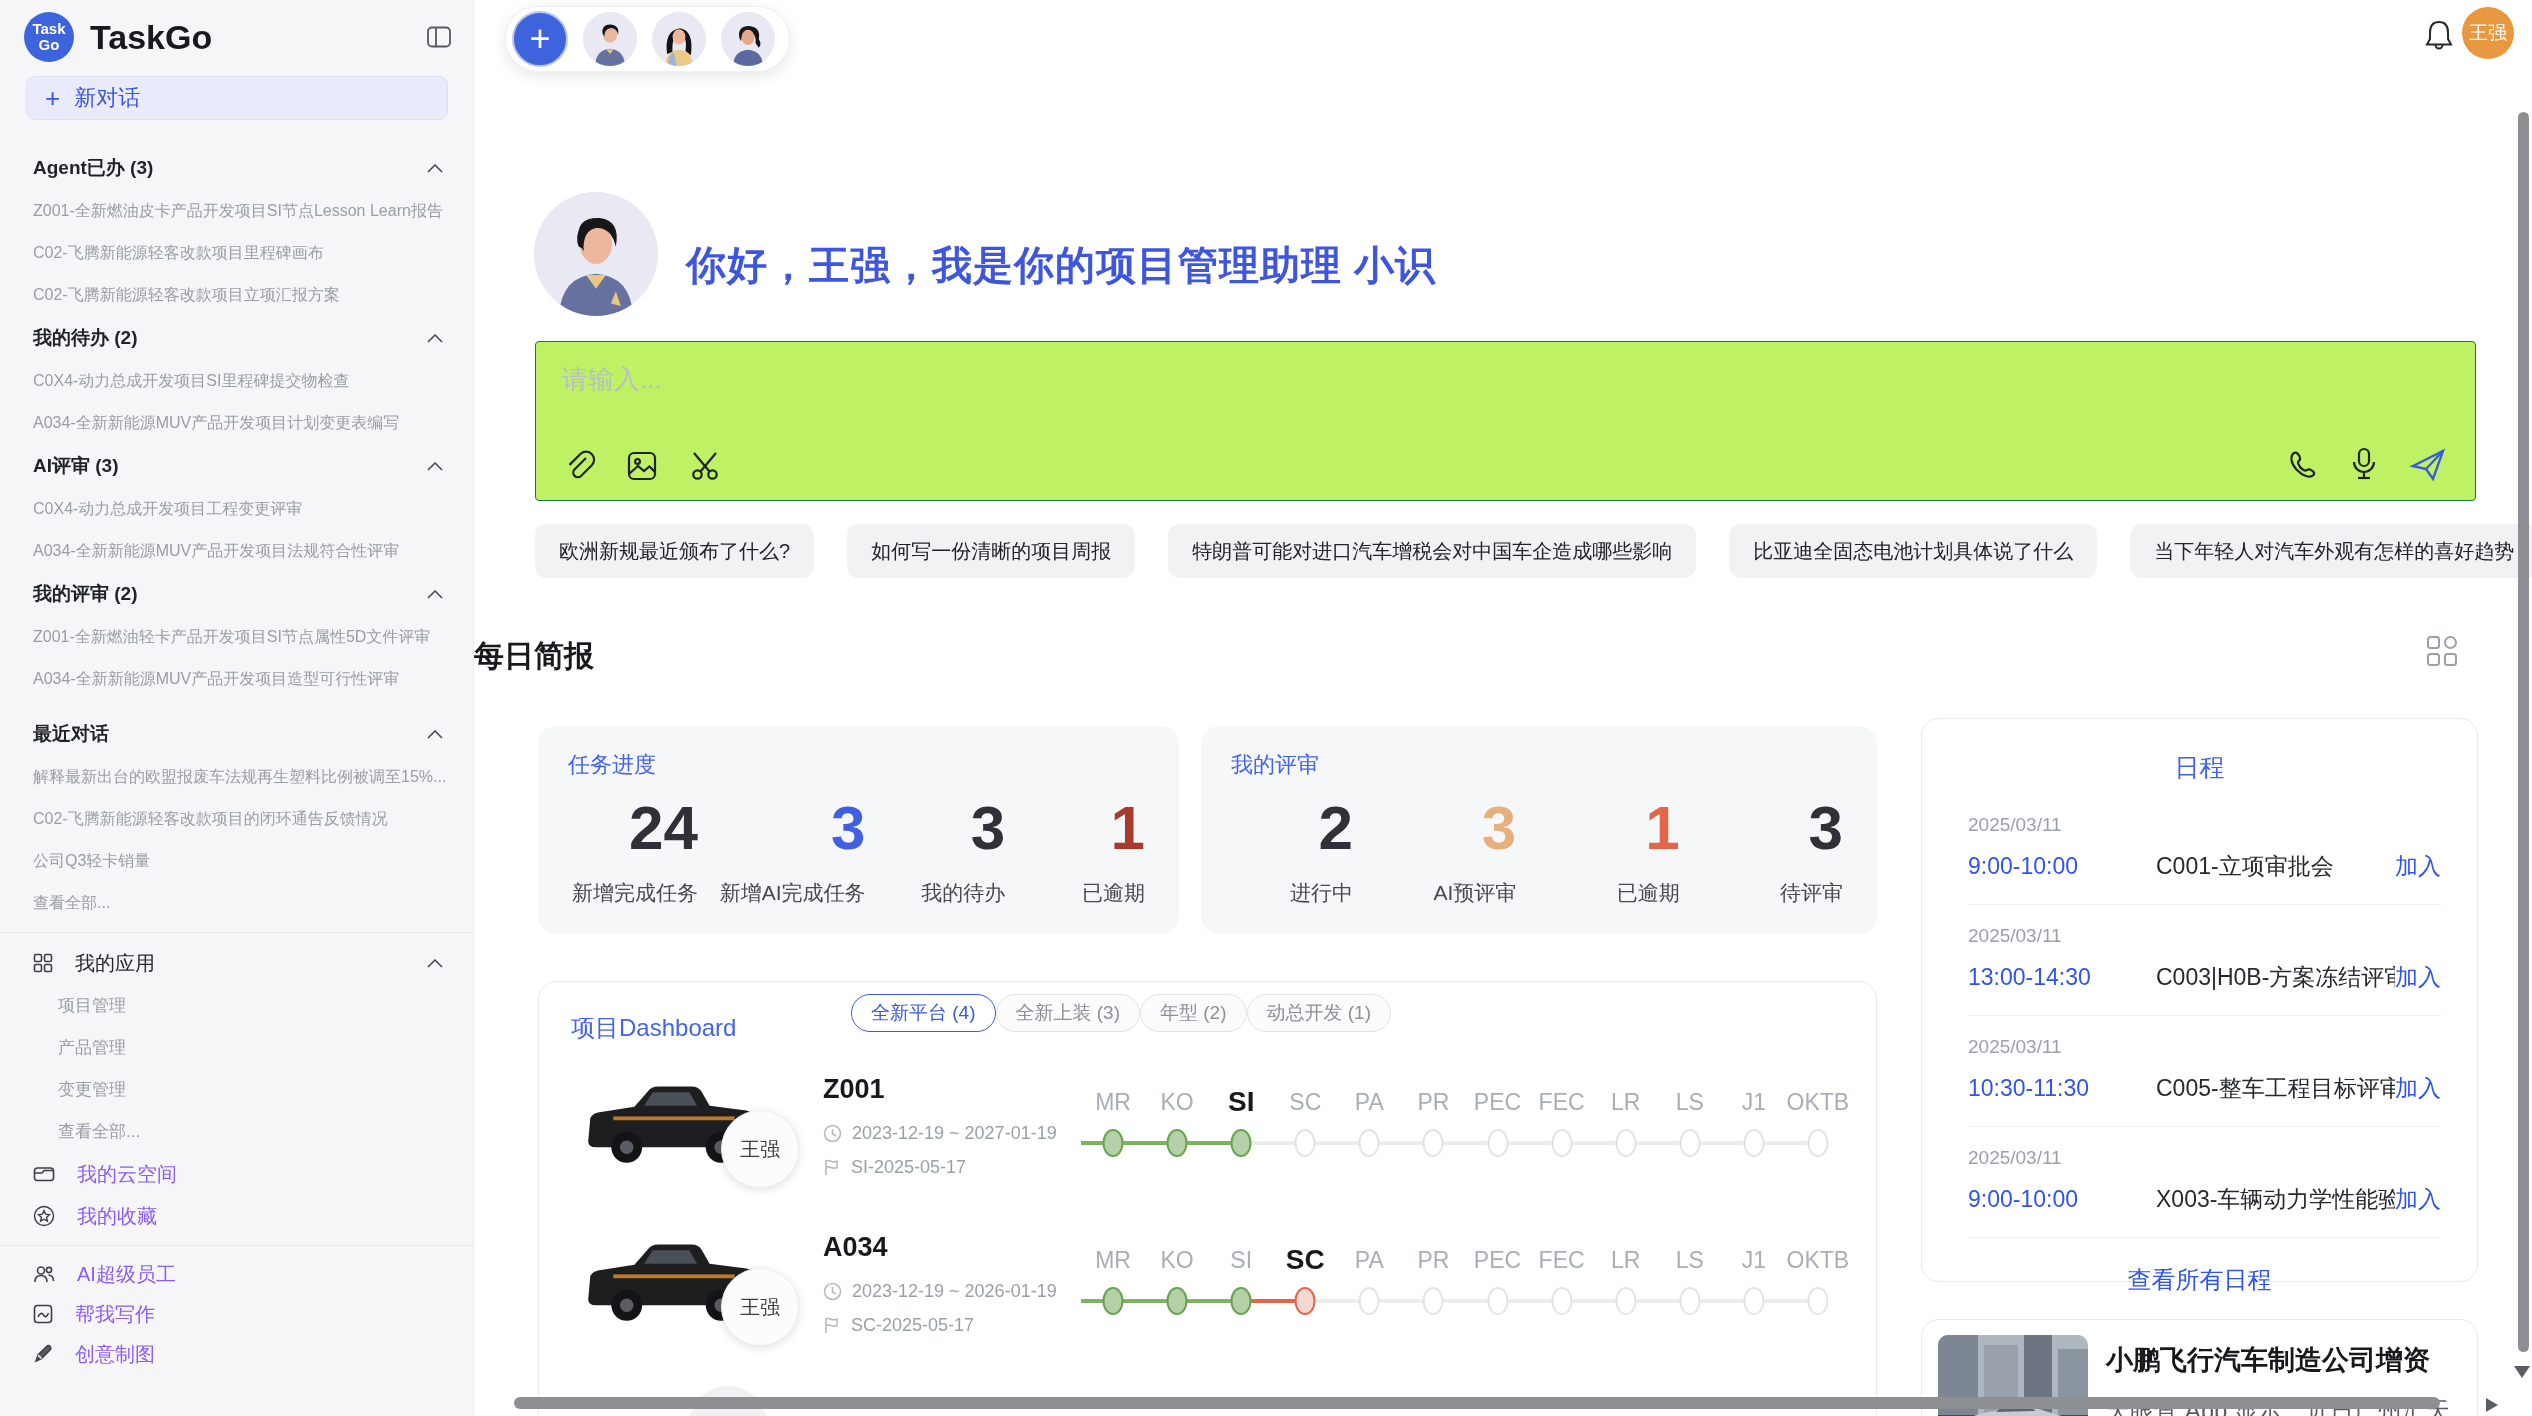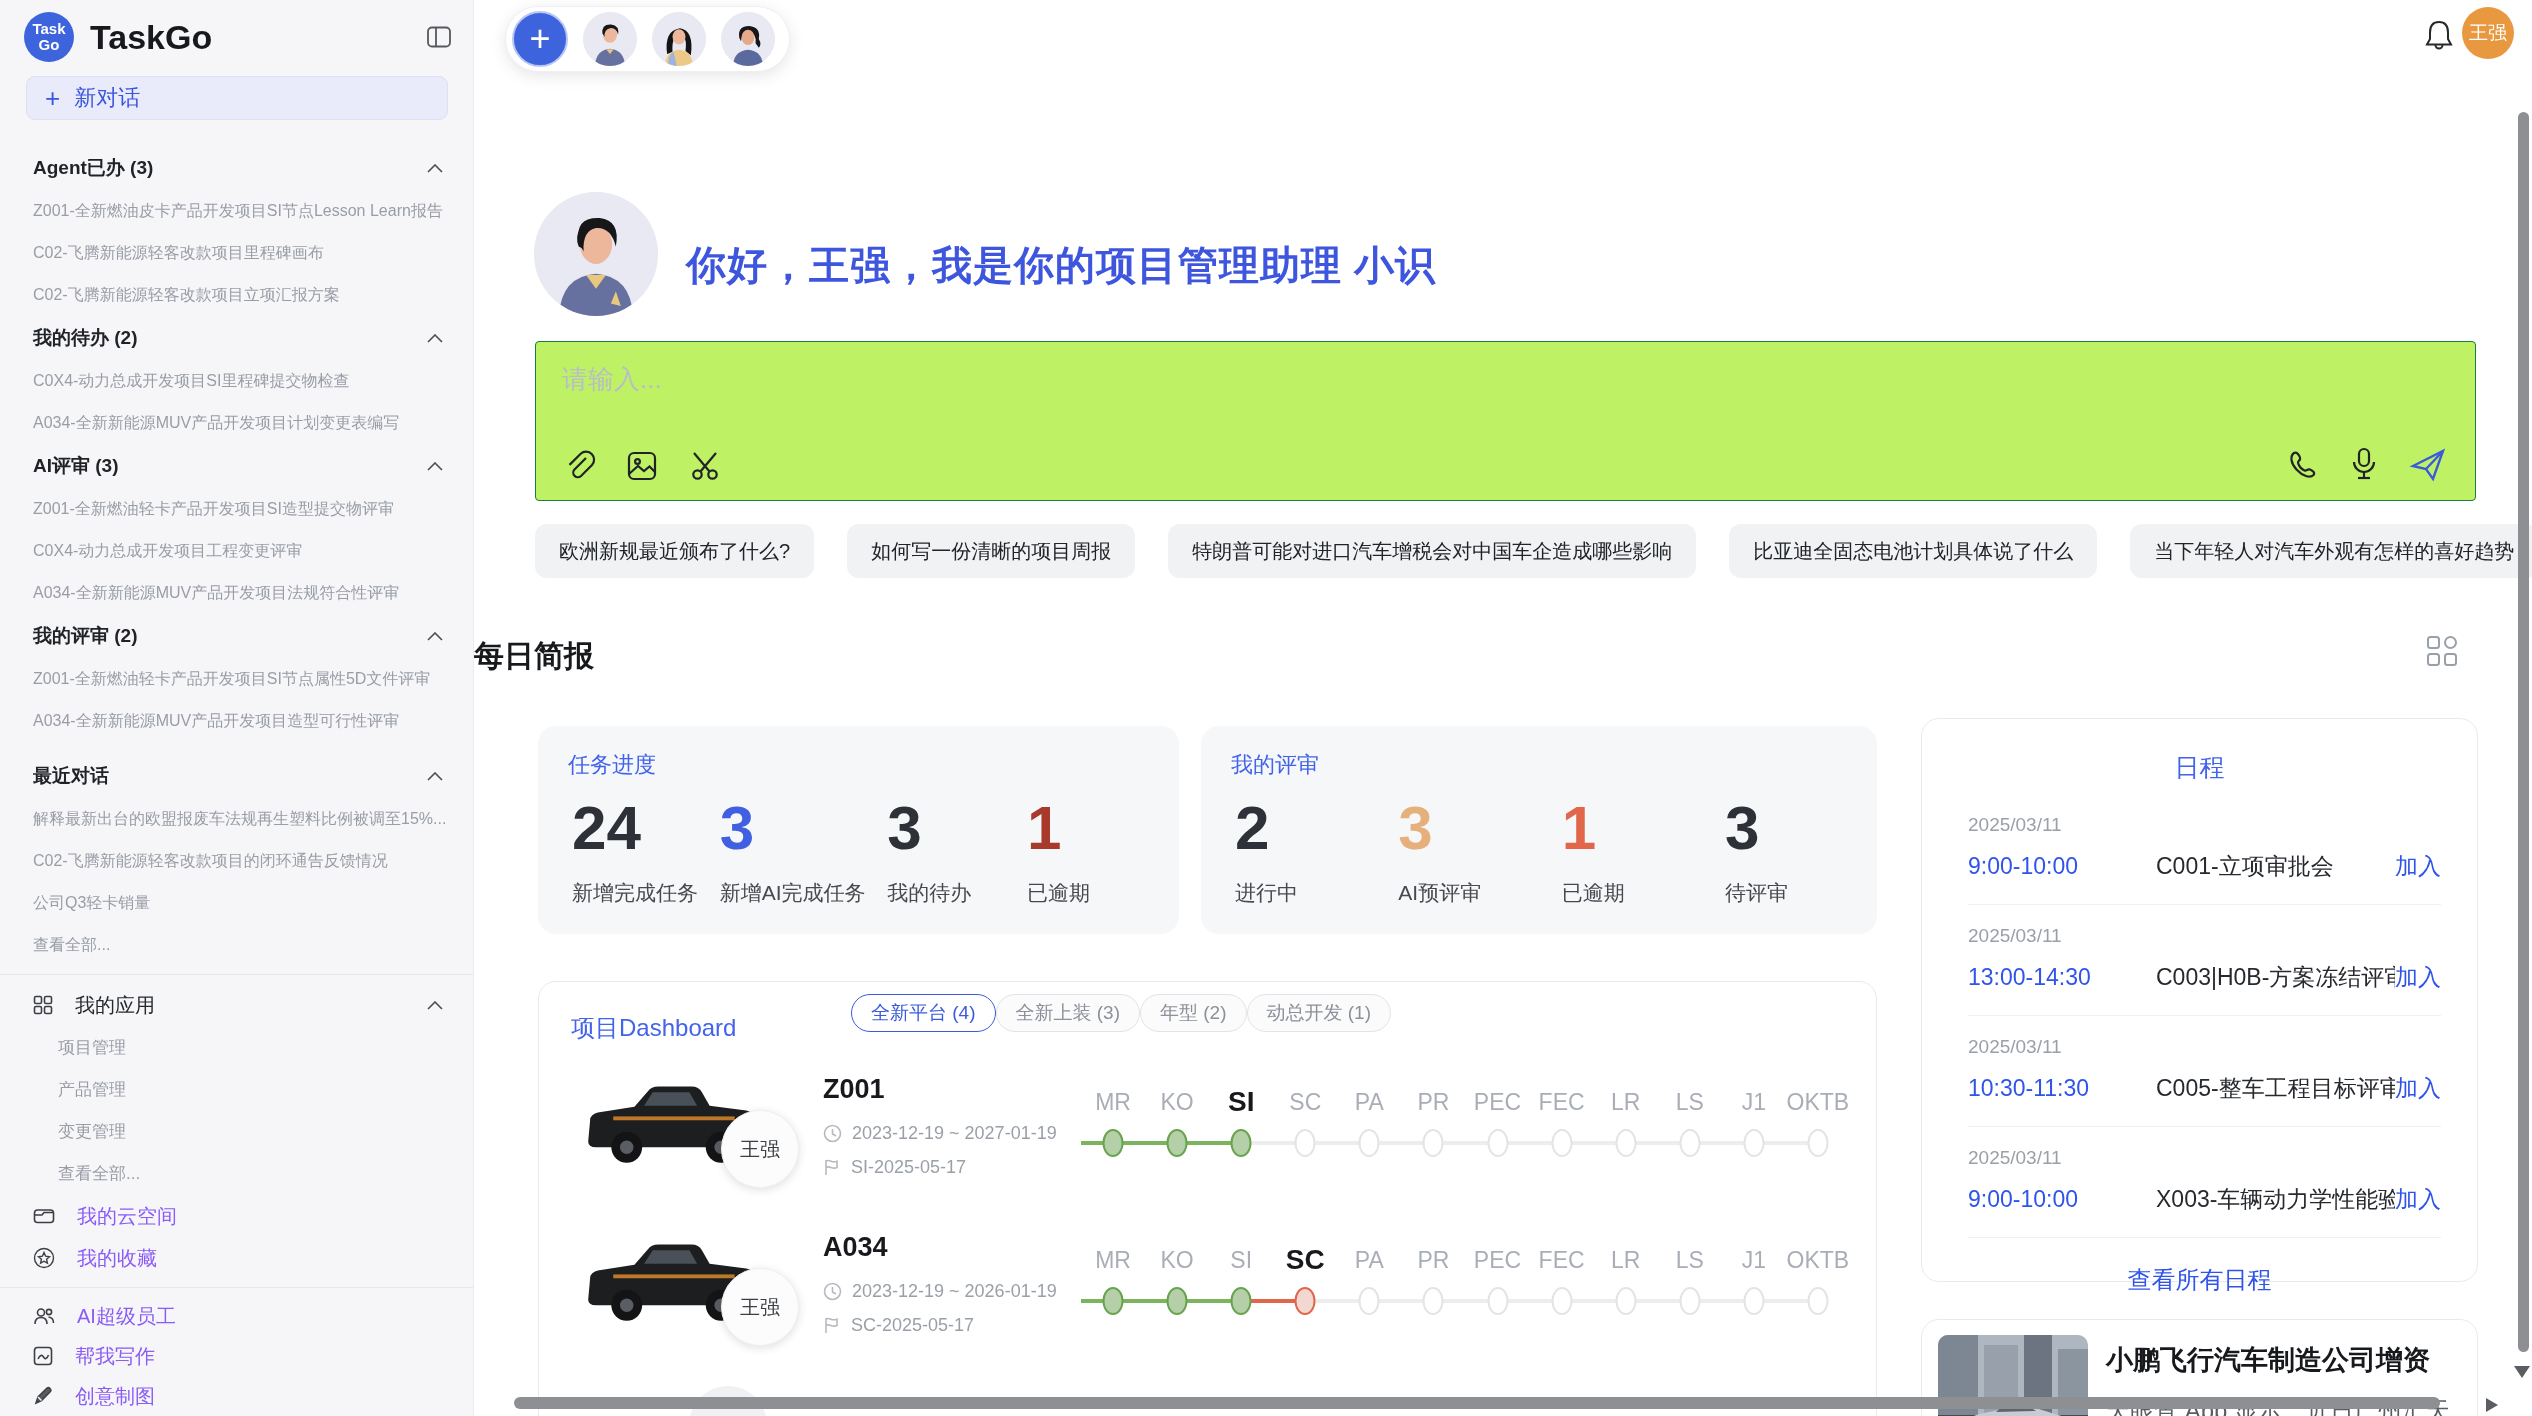--- a/index.html
+++ b/index.html
@@ -41,21 +41,21 @@
   .iico{cursor:pointer}
   .chips{position:absolute;left:61px;top:524px;width:1941px;display:flex;gap:33px}
   .chip{height:54px;padding:0 24px;border-radius:12px;background:#f1f2f4;color:#202327;font-size:20px;display:flex;align-items:center;white-space:nowrap;cursor:pointer}
   .brief-title{position:absolute;left:0;top:636px;width:2004px;text-align:left;font-size:30px;font-weight:700;color:#17191d}
   .brief-grid{position:absolute;left:1951px;top:634px;color:#9aa0a8;cursor:pointer}
   .stat-card{position:absolute;top:726px;height:208px;background:#f6f7f9;border-radius:18px}
   .stat-card.c1{left:64px;width:641px}
   .stat-card.c2{left:727px;width:676px}
   .stat-title{position:absolute;left:30px;top:24px;font-size:22px;color:#4263eb}
   .stat-row{position:absolute;left:34px;right:34px;top:66px;display:flex;justify-content:space-between}
-  .stat{text-align:left;min-width:118px}
+  .stat{text-align:right;min-width:118px}
   .stat-val{font-size:62px;font-weight:700;line-height:1.15}
   .stat-lab{margin-top:16px;font-size:21px;color:#46494f}
   
   .dash-card{position:absolute;left:64px;top:981px;width:1339px;height:478px;background:#fff;border:1px solid #e9eaee;border-radius:18px}
   .dash-title{position:absolute;left:32px;top:30px;font-size:24px;color:#4263eb}
   .dash-chips{position:absolute;left:312px;top:12px;display:flex;gap:0}
   .dash-chip{height:38px;padding:0 19px;border-radius:19px;border:1px solid #e3e4e8;background:#fbfbfc;color:#8b9099;font-size:19px;display:flex;align-items:center;cursor:pointer;white-space:nowrap}
   .dash-chip.active{border:1.5px solid #3b5bdb;color:#3b5bdb;background:#fff}
   .proj{position:absolute;left:32px;right:26px;height:152px}
   .proj.r1{top:88px}.proj.r2{top:246px}
@@ -143,21 +143,20 @@
   <div class="sec-item">A034-全新新能源MUV产品开发项目计划变更表编写</div>
 
   <div class="sec-head">
     <span>AI评审 (3)</span>
     <span class="chev">
         <svg width="16" height="9" viewBox="0 0 16 9" fill="none" stroke="currentColor" stroke-width="1.6">
           <path d="M1 8 L8 1 L15 8"></path>
         </svg>
       </span>
   </div>
-  <div class="sec-item">Z001-全新燃油轻卡产品开发项目SI造型提交物评审</div>
   <div class="sec-item">C0X4-动力总成开发项目工程变更评审</div>
   <div class="sec-item">A034-全新新能源MUV产品开发项目法规符合性评审</div>
 
   <div class="sec-head">
     <span>我的评审 (2)</span>
     <span class="chev">
         <svg width="16" height="9" viewBox="0 0 16 9" fill="none" stroke="currentColor" stroke-width="1.6">
           <path d="M1 8 L8 1 L15 8"></path>
         </svg>
       </span>

